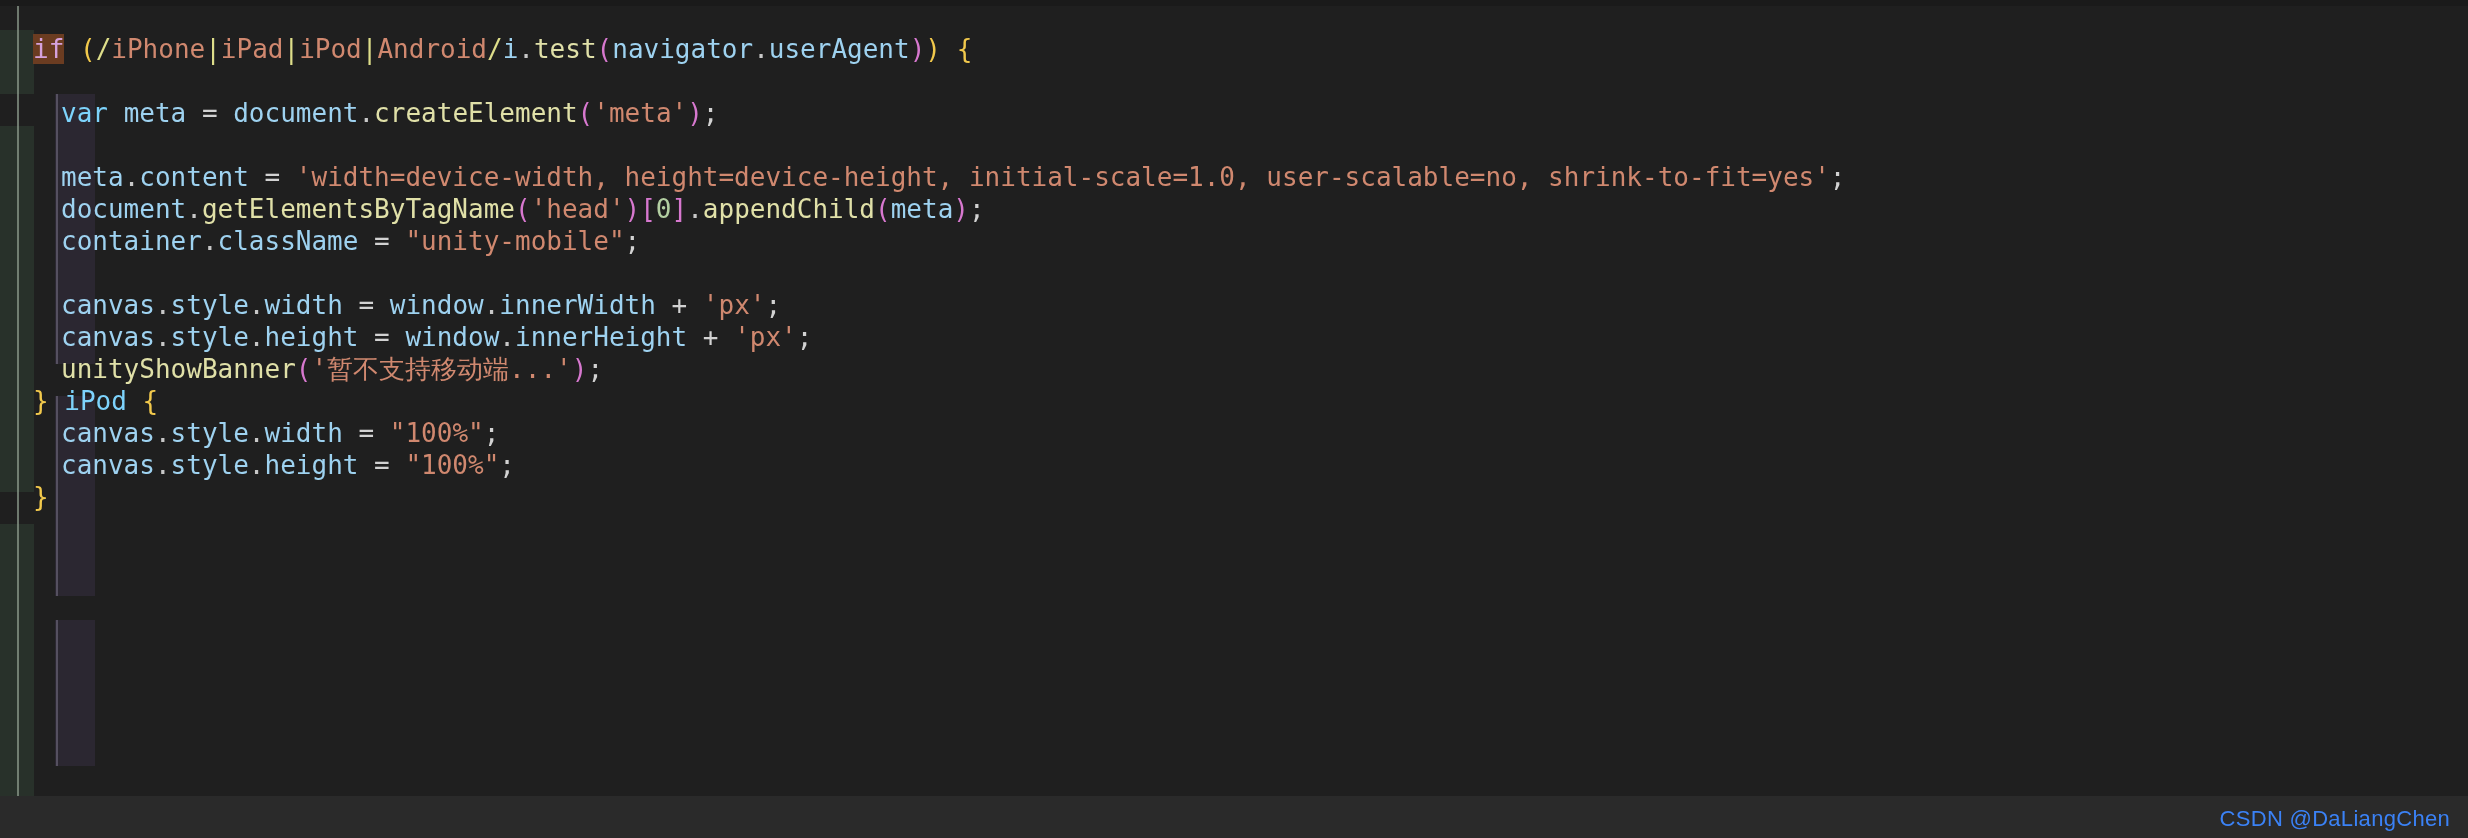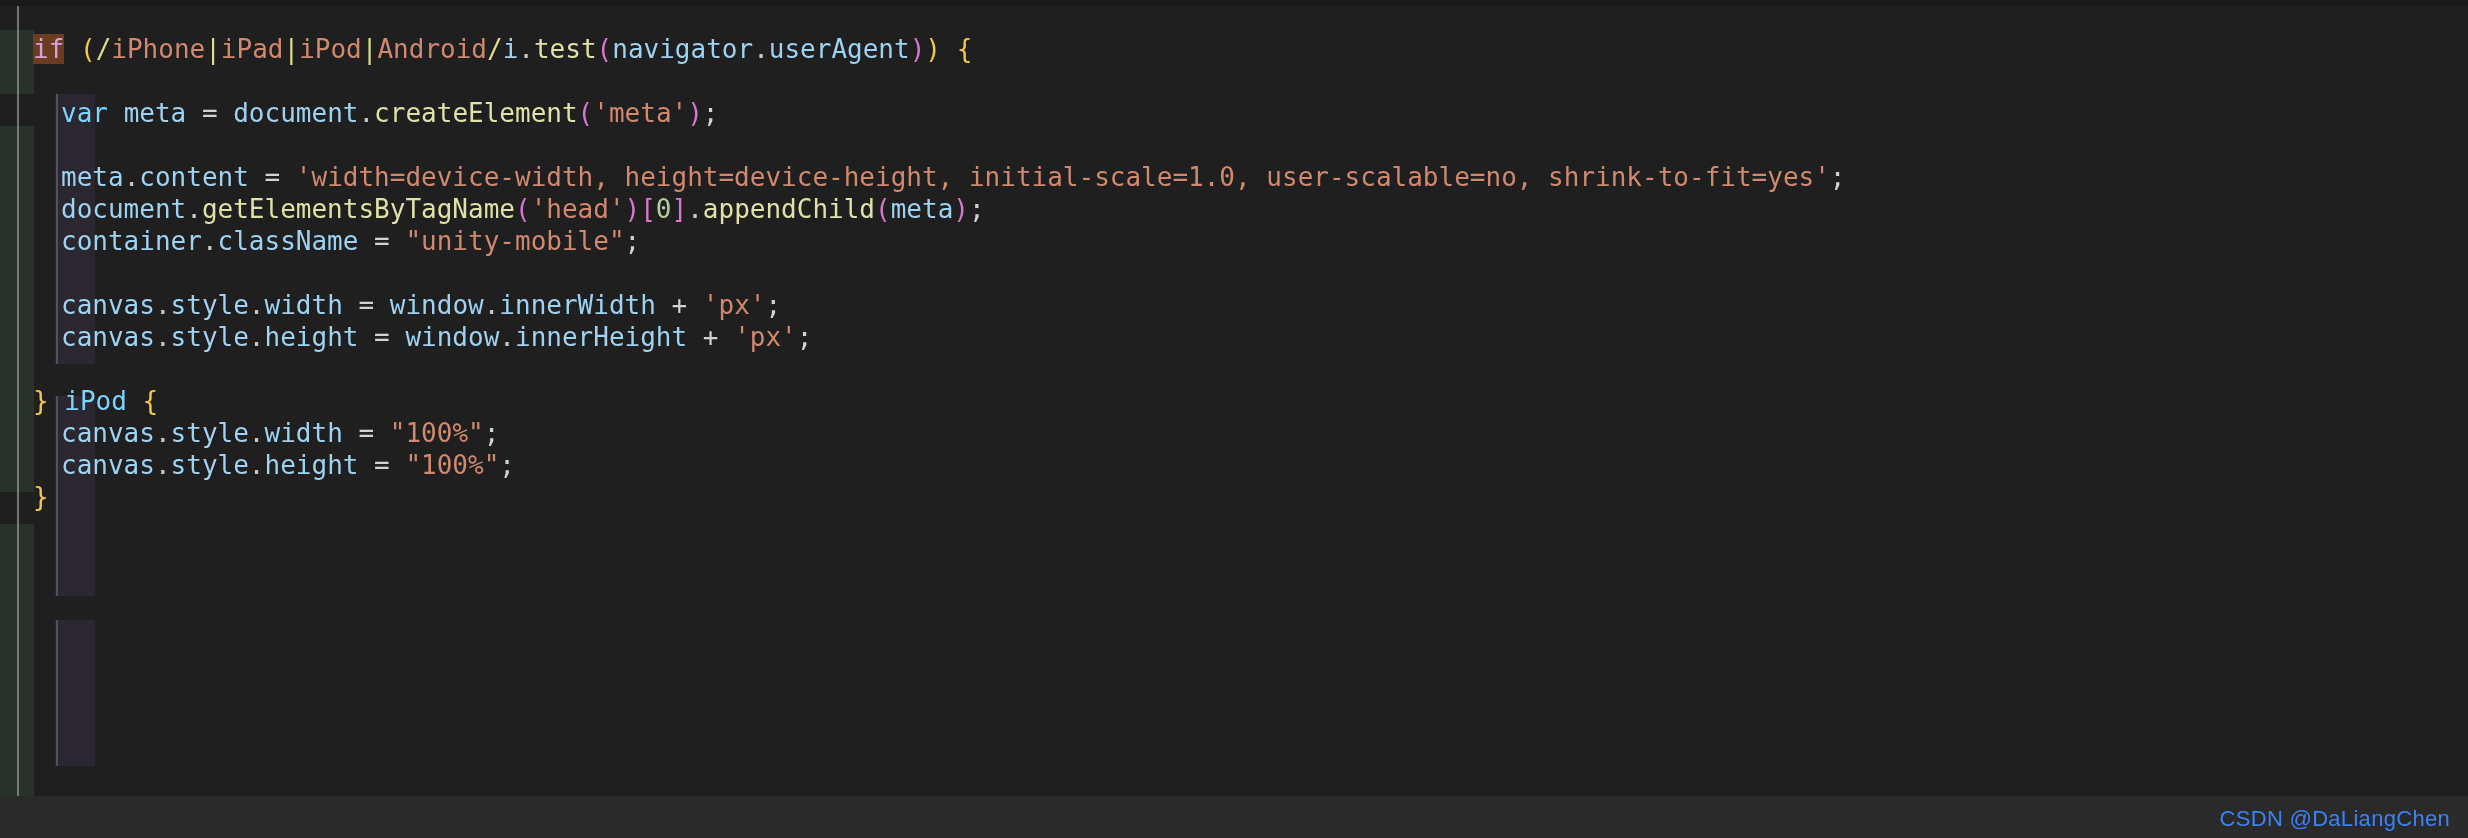--- a/index.html
+++ b/index.html
@@ -139,20 +139,21 @@
   <div class="code-layer" id="code-layer">
       <div class="line" style="top: 33px;"><span class="ind" style="width: 33px;"></span><span class="kw-hl">if</span><span class="op"> </span><span class="paren-y">(</span><span class="rx-del">/</span><span class="rx-lit">iPhone</span><span class="rx-del">|</span><span class="rx-lit">iPad</span><span class="rx-del">|</span><span class="rx-lit">iPod</span><span class="rx-del">|</span><span class="rx-lit">Android</span><span class="rx-del">/</span><span class="var">i</span><span class="dot">.</span><span class="fn">test</span><span class="paren-m">(</span><span class="var">navigator</span><span class="dot">.</span><span class="var">userAgent</span><span class="paren-m">)</span><span class="paren-y">)</span><span class="op"> </span><span class="brace-y">{</span></div>
       <div class="line" style="top: 65px;"><span class="ind" style="width: 33px;"></span></div>
       <div class="line" style="top: 97px;"><span class="ind" style="width: 61px;"></span><span class="kw">var</span><span class="op"> </span><span class="var">meta</span><span class="op"> </span><span class="op">=</span><span class="op"> </span><span class="var">document</span><span class="dot">.</span><span class="fn">createElement</span><span class="paren-m">(</span><span class="str">'meta'</span><span class="paren-m">)</span><span class="punct">;</span></div>
       <div class="line" style="top: 161px;"><span class="ind" style="width: 61px;"></span><span class="var">meta</span><span class="dot">.</span><span class="var">content</span><span class="op"> </span><span class="op">=</span><span class="op"> </span><span class="str">'width=device-width, height=device-height, initial-scale=1.0, user-scalable=no, shrink-to-fit=yes'</span><span class="punct">;</span></div>
       <div class="line" style="top: 193px;"><span class="ind" style="width: 61px;"></span><span class="var">document</span><span class="dot">.</span><span class="fn">getElementsByTagName</span><span class="paren-m">(</span><span class="str">'head'</span><span class="paren-m">)</span><span class="paren-m">[</span><span class="num">0</span><span class="paren-m">]</span><span class="dot">.</span><span class="fn">appendChild</span><span class="paren-m">(</span><span class="var">meta</span><span class="paren-m">)</span><span class="punct">;</span></div>
       <div class="line" style="top: 225px;"><span class="ind" style="width: 61px;"></span><span class="var">container</span><span class="dot">.</span><span class="var">className</span><span class="op"> </span><span class="op">=</span><span class="op"> </span><span class="str">"unity-mobile"</span><span class="punct">;</span></div>
       <div class="line" style="top: 257px;"><span class="ind" style="width: 33px;"></span></div>
       <div class="line" style="top: 289px;"><span class="ind" style="width: 61px;"></span><span class="var">canvas</span><span class="dot">.</span><span class="var">style</span><span class="dot">.</span><span class="var">width</span><span class="op"> </span><span class="op">=</span><span class="op"> </span><span class="var">window</span><span class="dot">.</span><span class="var">innerWidth</span><span class="op"> </span><span class="op">+</span><span class="op"> </span><span class="str">'px'</span><span class="punct">;</span></div>
       <div class="line" style="top: 321px;"><span class="ind" style="width: 61px;"></span><span class="var">canvas</span><span class="dot">.</span><span class="var">style</span><span class="dot">.</span><span class="var">height</span><span class="op"> </span><span class="op">=</span><span class="op"> </span><span class="var">window</span><span class="dot">.</span><span class="var">innerHeight</span><span class="op"> </span><span class="op">+</span><span class="op"> </span><span class="str">'px'</span><span class="punct">;</span></div>
+      <div class="line" style="top: 353px;"><span class="ind" style="width: 61px;"></span><span class="fn">unityShowBanner</span><span class="paren-m">(</span><span class="str">'暂不支持移动端...'</span><span class="paren-m">)</span><span class="punct">;</span></div>
       <div class="line" style="top: 385px;"><span class="ind" style="width: 33px;"></span><span class="brace-y">}</span><span class="op"> </span><span class="kw">iPod</span><span class="op"> </span><span class="brace-y">{</span></div>
       <div class="line" style="top: 417px;"><span class="ind" style="width: 61px;"></span><span class="var">canvas</span><span class="dot">.</span><span class="var">style</span><span class="dot">.</span><span class="var">width</span><span class="op"> </span><span class="op">=</span><span class="op"> </span><span class="str">"100%"</span><span class="punct">;</span></div>
       <div class="line" style="top: 449px;"><span class="ind" style="width: 61px;"></span><span class="var">canvas</span><span class="dot">.</span><span class="var">style</span><span class="dot">.</span><span class="var">height</span><span class="op"> </span><span class="op">=</span><span class="op"> </span><span class="str">"100%"</span><span class="punct">;</span></div>
       <div class="line" style="top: 481px;"><span class="ind" style="width: 33px;"></span><span class="brace-y">}</span></div>
     </div>
 
   <div id="watermark-bar"></div>
   <div id="watermark">CSDN @DaLiangChen</div>
 </div>
 

